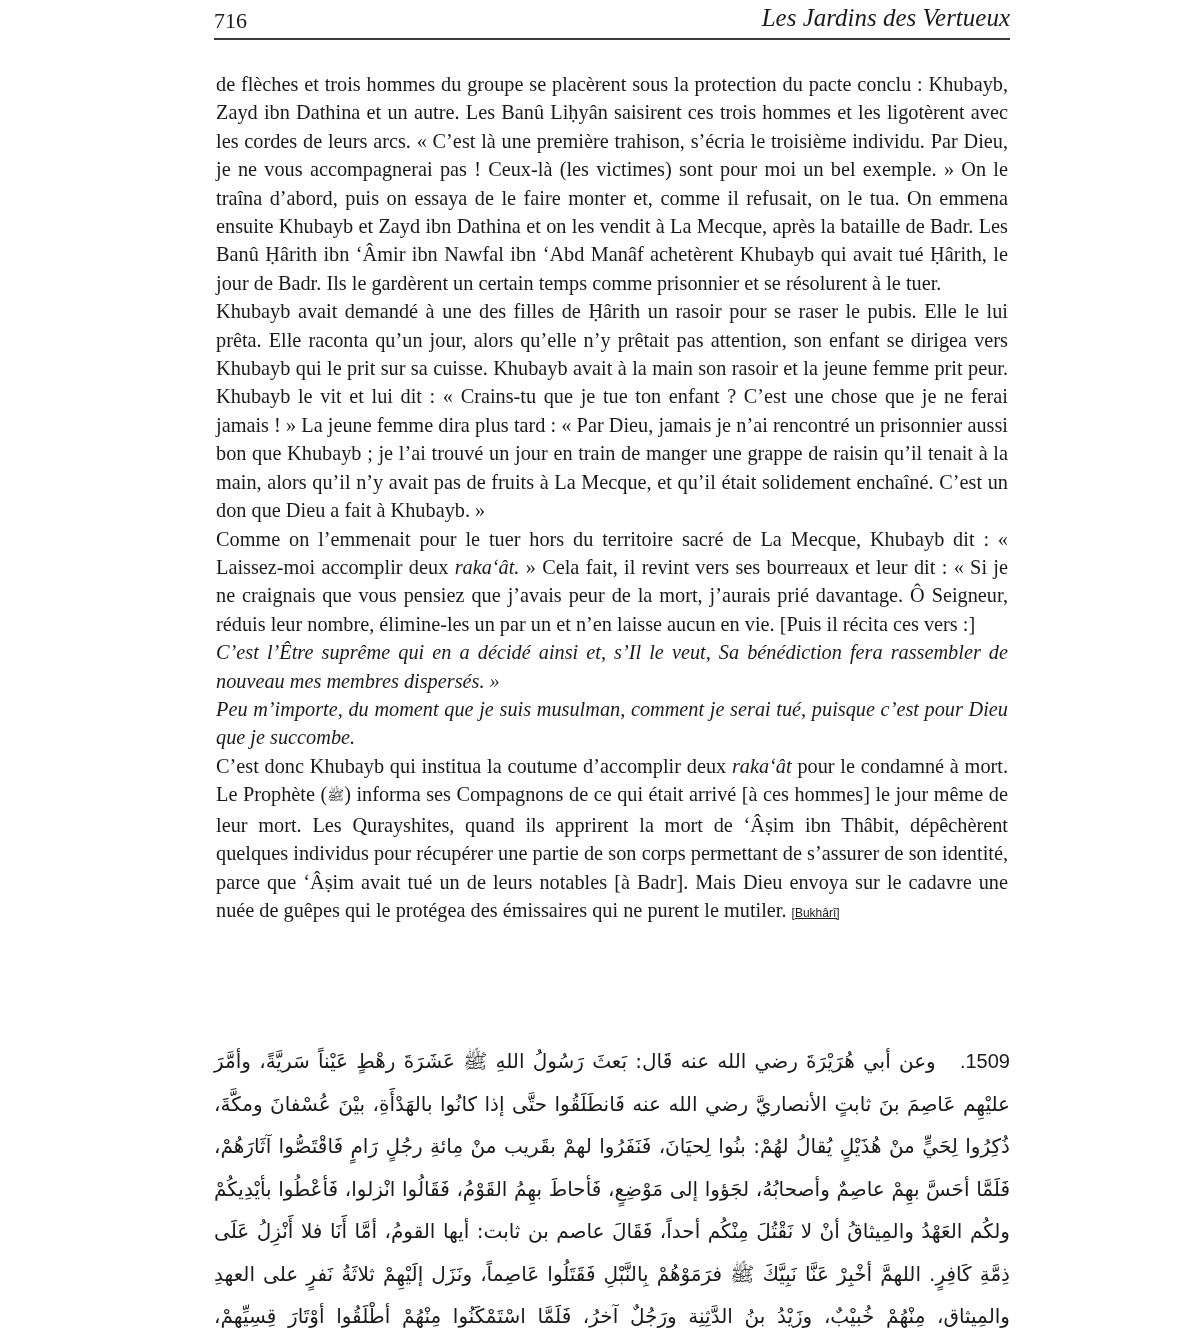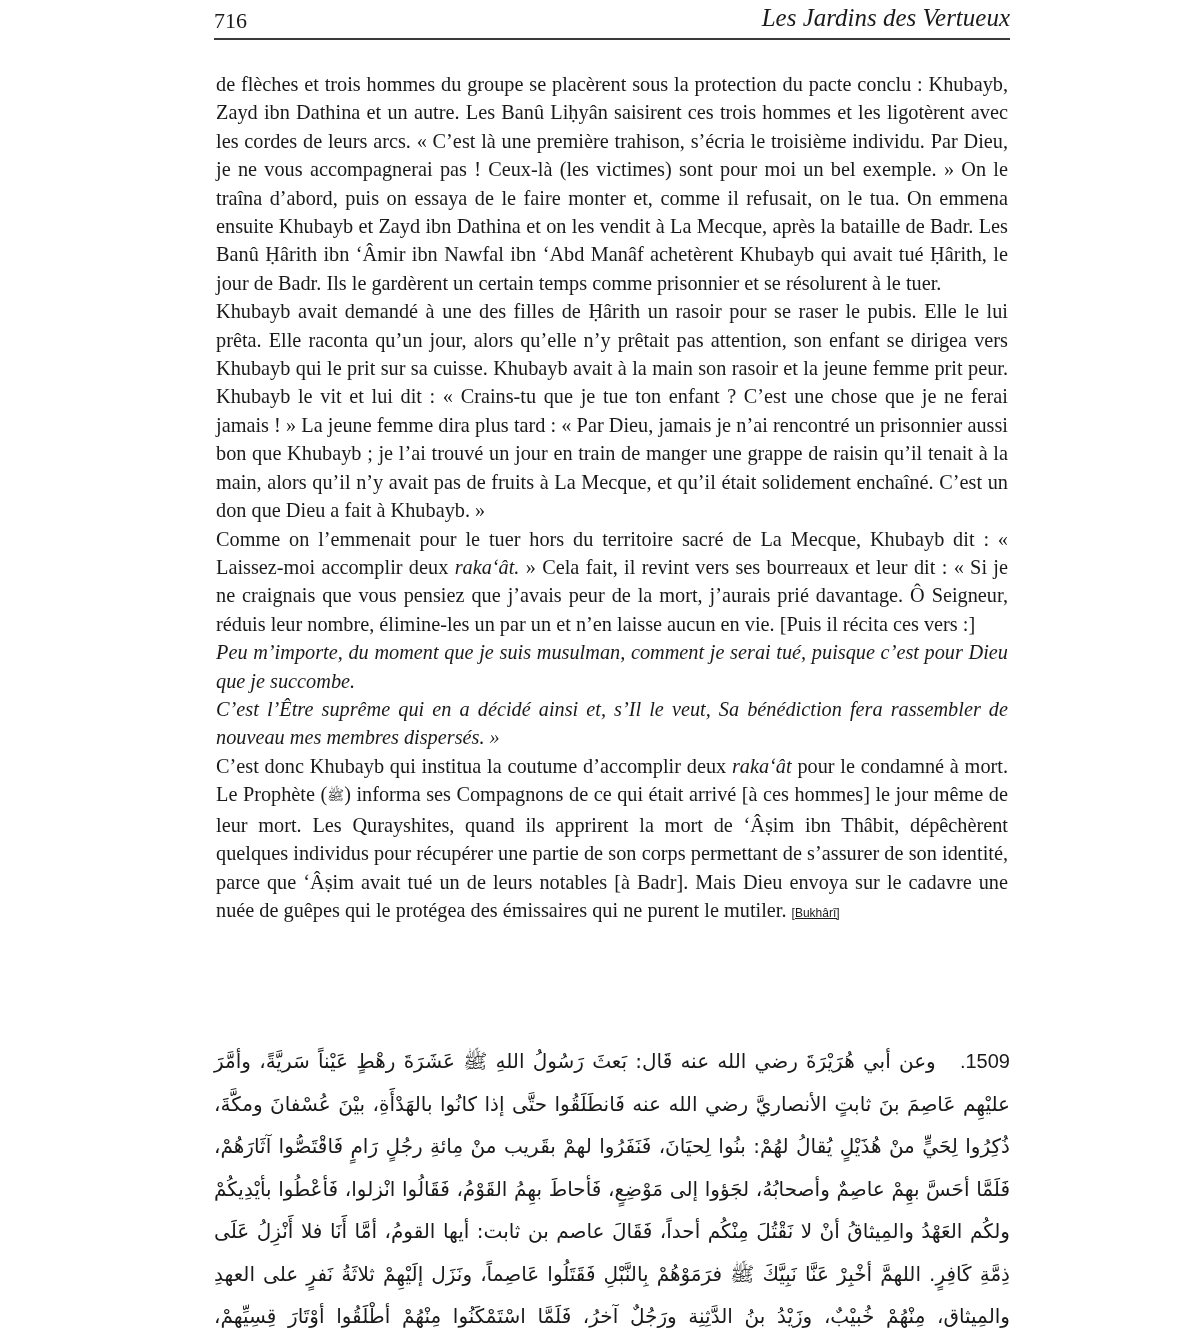--- a/index.html
+++ b/index.html
@@ -26,21 +26,21 @@
   <div class="header">
     <span class="page-number">716</span>
     <span class="running-title">Les Jardins des Vertueux</span>
   </div>
   <div class="header-rule"></div>
 
   <div class="body-text">
     <p>de flèches et trois hommes du groupe se placèrent sous la protection du pacte conclu : Khubayb, Zayd ibn Dathina et un autre. Les Banû Liḥyân saisirent ces trois hommes et les ligotèrent avec les cordes de leurs arcs. « C’est là une première trahison, s’écria le troisième individu. Par Dieu, je ne vous accompagnerai pas ! Ceux-là (les victimes) sont pour moi un bel exemple. » On le traîna d’abord, puis on essaya de le faire monter et, comme il refusait, on le tua. On emmena ensuite Khubayb et Zayd ibn Dathina et on les vendit à La Mecque, après la bataille de Badr. Les Banû Ḥârith ibn ‘Âmir ibn Nawfal ibn ‘Abd Manâf achetèrent Khubayb qui avait tué Ḥârith, le jour de Badr. Ils le gardèrent un certain temps comme prisonnier et se résolurent à le tuer.</p>
     <p>Khubayb avait demandé à une des filles de Ḥârith un rasoir pour se raser le pubis. Elle le lui prêta. Elle raconta qu’un jour, alors qu’elle n’y prêtait pas attention, son enfant se dirigea vers Khubayb qui le prit sur sa cuisse. Khubayb avait à la main son rasoir et la jeune femme prit peur. Khubayb le vit et lui dit : « Crains-tu que je tue ton enfant ? C’est une chose que je ne ferai jamais ! » La jeune femme dira plus tard : « Par Dieu, jamais je n’ai rencontré un prisonnier aussi bon que Khubayb ; je l’ai trouvé un jour en train de manger une grappe de raisin qu’il tenait à la main, alors qu’il n’y avait pas de fruits à La Mecque, et qu’il était solidement enchaîné. C’est un don que Dieu a fait à Khubayb. »</p>
     <p><span>Comme on l’emmenait pour le tuer hors du territoire sacré de La Mecque, Khubayb dit : « Laissez-moi accomplir deux </span><em>raka‘ât.</em><span> » Cela fait, il revint vers ses bourreaux et leur dit : « Si je ne craignais que vous pensiez que j’avais peur de la mort, j’aurais prié davantage. Ô Seigneur, réduis leur nombre, élimine-les un par un et n’en laisse aucun en vie. [Puis il récita ces vers :]</span></p>
+    <p class="verse">C’est l’Être suprême qui en a décidé ainsi et, s’Il le veut, Sa bénédiction fera rassembler de nouveau mes membres dispersés. »</p>
     <p class="verse">Peu m’importe, du moment que je suis musulman, comment je serai tué, puisque c’est pour Dieu que je succombe.</p>
-    <p class="verse">C’est l’Être suprême qui en a décidé ainsi et, s’Il le veut, Sa bénédiction fera rassembler de nouveau mes membres dispersés. »</p>
     <p><span>C’est donc Khubayb qui institua la coutume d’accomplir deux </span><em>raka‘ât</em><span> pour le condamné à mort. Le Prophète (</span><span class="honorific">ﷺ</span><span>) informa ses Compagnons de ce qui était arrivé [à ces hommes] le jour même de leur mort. Les Qurayshites, quand ils apprirent la mort de ‘Âṣim ibn Thâbit, dépêchèrent quelques individus pour récupérer une partie de son corps permettant de s’assurer de son identité, parce que ‘Âṣim avait tué un de leurs notables [à Badr]. Mais Dieu envoya sur le cadavre une nuée de guêpes qui le protégea des émissaires qui ne purent le mutiler. </span><span class="source-tag">[Bukhârî]</span></p>
   </div>
 
   <div class="arabic">
     <p><span class="hadith-num">1509.</span> <span>وعن أبي هُرَيْرَةَ رضي الله عنه قَال: بَعثَ رَسُولُ اللهِ ﷺ عَشَرَةَ رهْطٍ عَيْناً سَريَّةً، وأمَّرَ عليْهِم عَاصِمَ بنَ ثابتٍ الأنصاريَّ رضي الله عنه فَانطَلَقُوا حتَّى إذا كانُوا بالهَدْأَةِ، بيْنَ عُسْفانَ ومكَّةَ، ذُكِرُوا لِحَيٍّ منْ هُذَيْلٍ يُقالُ لهُمْ: بنُوا لِحيَانَ، فَنَفَرُوا لهمْ بقَريب منْ مِائةِ رجُلٍ رَامٍ فَاقْتَصُّوا آثَارَهُمْ، فَلَمَّا أحَسَّ بهِمْ عاصِمٌ وأصحابُهُ، لجَؤوا إلى مَوْضِعٍ، فَأحاطَ بهِمُ القَوْمُ، فَقَالُوا انْزلوا، فَأعْطُوا بأيْدِيكُمْ ولكُم العَهْدُ والمِيثاقُ أنْ لا نَقْتُلَ مِنْكُم أحداً، فَقَالَ عاصم بن ثابت: أيها القومُ، أمَّا أَنَا فلا أَنْزِلُ عَلَى ذِمَّةِ كَافِرٍ. اللهمَّ أخْبِرْ عَنَّا نَبِيَّكَ ﷺ فرَمَوْهُمْ بِالنَّبْلِ فَقَتَلُوا عَاصِماً، ونَزَل إلَيْهِمْ ثلاثَةُ نَفرٍ على العهدِ والمِيثاقِ، مِنْهُمْ خُبيْبٌ، وزَيْدُ بنُ الدَّثِنِة ورَجُلٌ آخرُ، فَلَمَّا اسْتَمْكَنُوا مِنْهُمْ أطْلَقُوا أوْتَارَ قِسِيِّهمْ، فرَبطُوهُمْ</span></p>
   </div>
 </div>
 
 </body></html>

